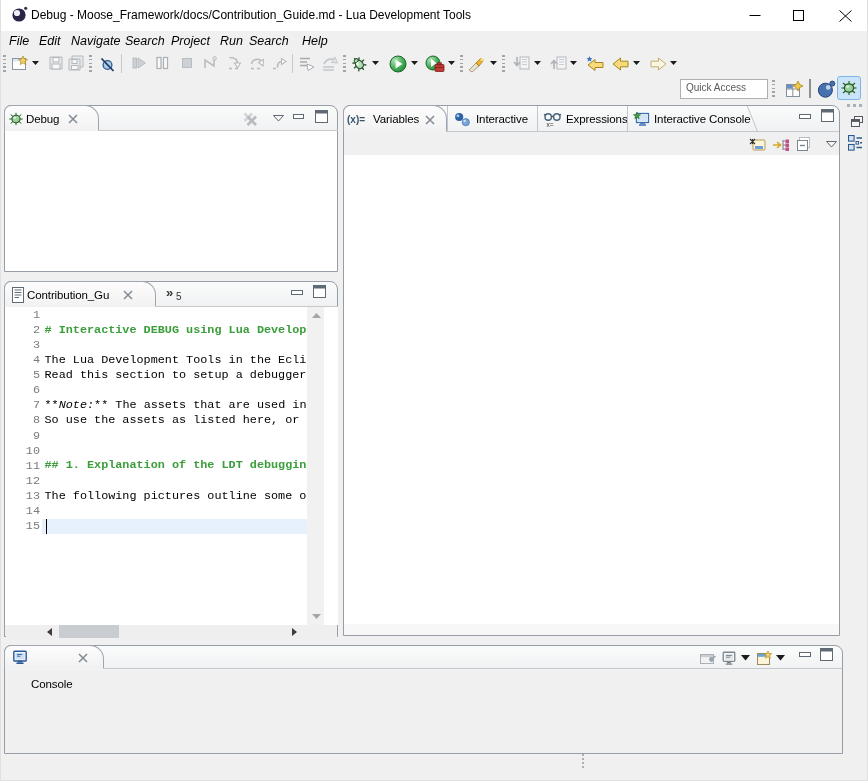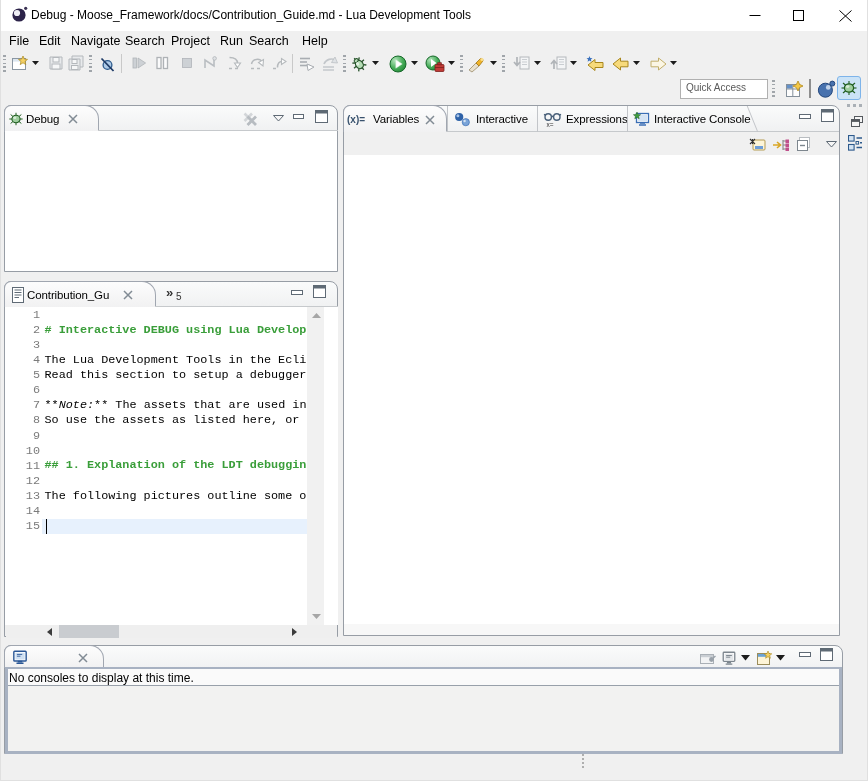--- a/index.html
+++ b/index.html
@@ -4,21 +4,21 @@
 <style>
 * { margin:0; padding:0; box-sizing:border-box; }
 html,body { width:868px; height:781px; overflow:hidden; }
 body { font-family:"Liberation Sans", sans-serif; background:#f0f0f0; position:relative;
   border-left:1px solid #e0e0e0; border-right:1px solid #e0e0e0; border-bottom:1px solid #e0e0e0; }
 .abs { position:absolute; }
 
 #titlebar { position:absolute; left:0; top:0; width:866px; height:31px; background:#ffffff; }
 #title-text { position:absolute; left:30px; top:8px; font-size:12px; color:#000; white-space:nowrap; }
 
-#menubar { position:absolute; left:0; top:31px; width:866px; height:21px; background:#f0f0f0; }
+#menubar { position:absolute; left:0; top:31px; width:866px; height:21px; background:#f0f0f0;font-style:italic; }
 .menu-item { position:absolute; top:3px; font-size:12.5px; color:#000; }
 
 #toolbar { position:absolute; left:0; top:52px; width:866px; height:26px; background:#f0f0f0; }
 #qarow { position:absolute; left:0; top:78px; width:866px; height:27px; background:#f0f0f0; }
 #qabox { position:absolute; left:679px; top:1px; width:88px; height:20px; background:#fff; border:1px solid #b0b0b0; }
 #qabox span { position:absolute; left:5px; top:2px; font-size:10px; color:#5a5a5a; }
 .persp-sel { position:absolute; left:836px; top:-2px; width:24px; height:24px; background:#cbe3f7; border:1px solid #7eb4ea; border-radius:3px; }
 
 .panel { position:absolute; background:linear-gradient(180deg,#fafbfb 0px,#f0f1f2 25px,#f0f0f0 26px); border:1px solid #979da5; border-radius:7px 8px 0 0; }
 .tabline { position:absolute; height:1px; background:#c6c9cc; }
@@ -474,23 +474,20 @@
   <svg class="abs" style="left:771px; top:9px;" width="9" height="6" viewBox="0 0 9 6">
       <path d="M0 0 L9 0 L4.5 5.5 Z" fill="#1c1c1c"></path>
     </svg>
   <svg class="abs" style="left:794px; top:4px;" width="12" height="9" viewBox="0 0 12 9">
     <rect x="0.5" y="2.5" width="11" height="4" fill="#fff" stroke="#5f6a75"></rect>
   </svg>
   <svg class="abs" style="left:815px; top:2px;" width="13" height="13" viewBox="0 0 13 13">
     <rect x="0.5" y="0.5" width="12" height="12" fill="#fff" stroke="#5f6a75"></rect>
     <rect x="0.5" y="0.5" width="12" height="3" fill="#5f6a75"></rect>
   </svg>
-  <div id="console-body">
-    <div id="console-msg">No consoles to display at this time.</div>
-  </div>
 </div>
 <div class="itabcss"></div>
 <svg class="abs" style="left:846px; top:103px;" width="16" height="6" viewBox="0 0 16 6">
   <rect x="0" y="1" width="3" height="3" fill="#aab0b6"></rect>
     <rect x="6" y="1" width="3" height="3" fill="#aab0b6"></rect>
     <rect x="12" y="1" width="3" height="3" fill="#aab0b6"></rect>
 </svg>
 <svg class="abs" style="left:850px; top:116px;" width="12" height="11" viewBox="0 0 12 11">
   <rect x="3.5" y="0.5" width="8" height="6" fill="#f6f6f6" stroke="#55595e"></rect>
   <rect x="0.5" y="3.5" width="8" height="7" fill="#f6f6f6" stroke="#55595e"></rect>

